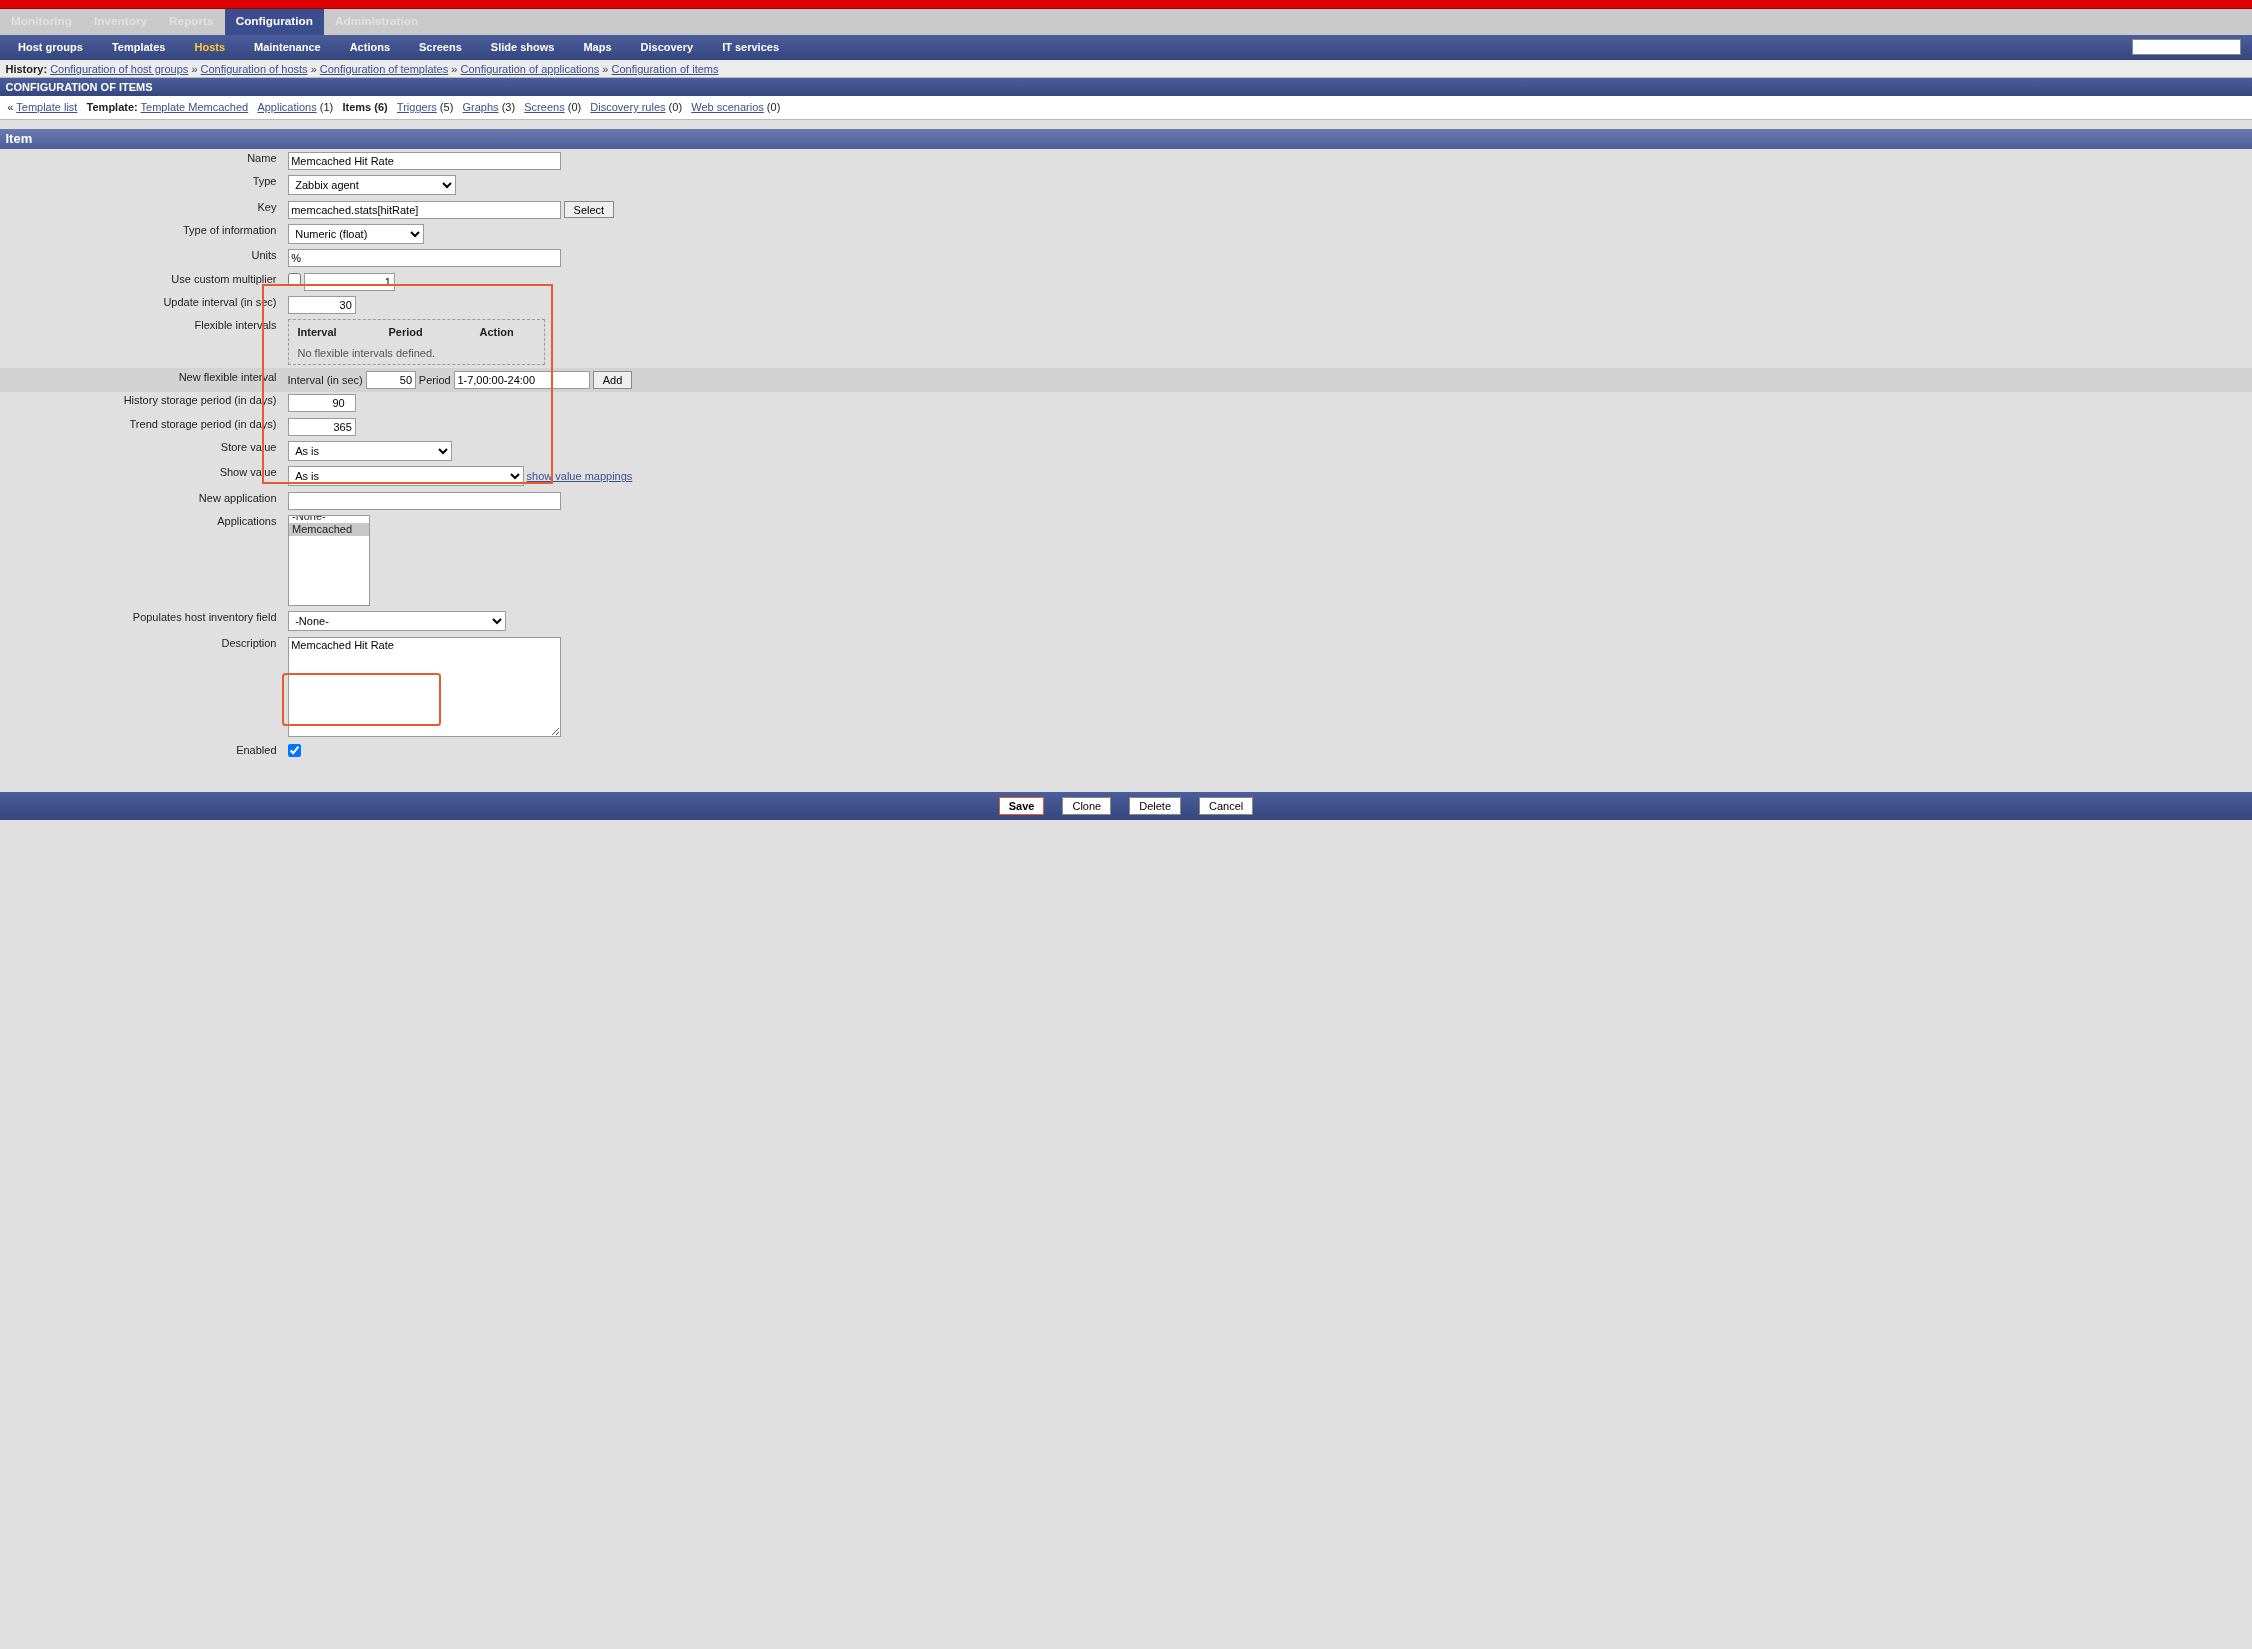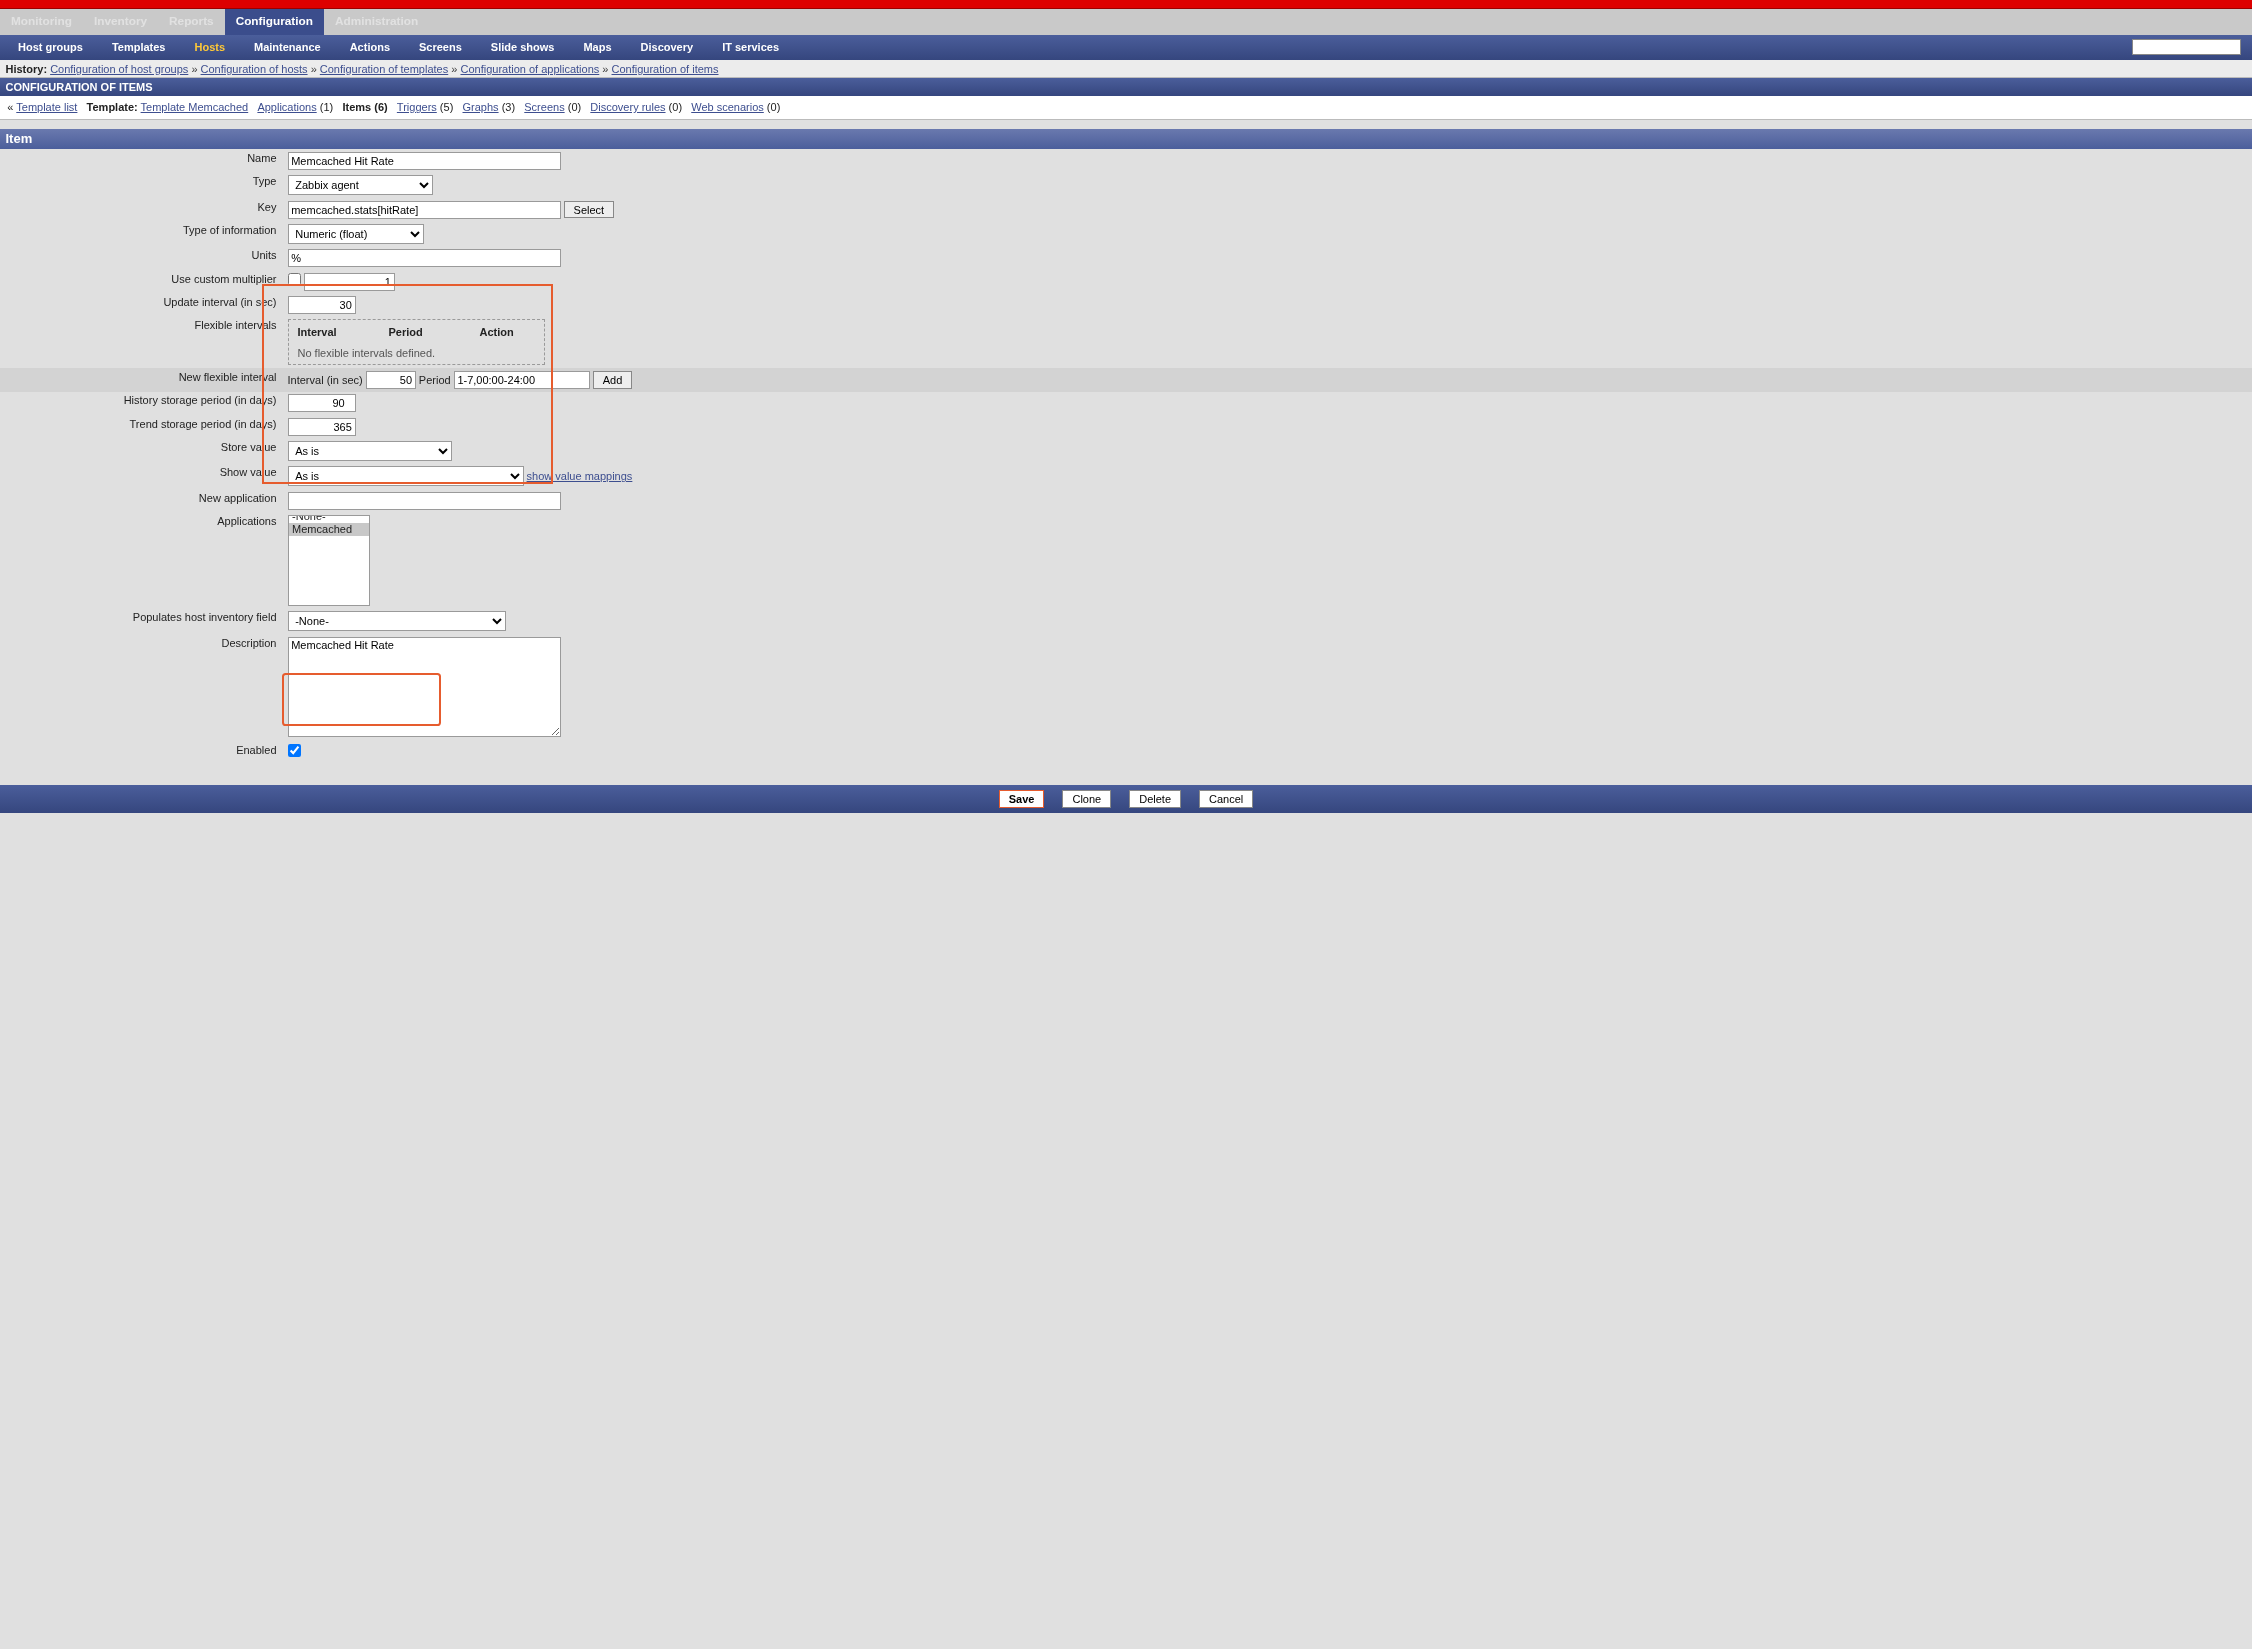--- a/index.html
+++ b/index.html
@@ -20,32 +20,32 @@
 .titlebar{background:linear-gradient(#4b5e9b,#35467e);color:#fff;font-weight:bold;font-size:11px;padding:2.7px 5.5px}
 .crumb{background:#fff;border-bottom:0.9px solid #bbb;padding:5.5px 7.3px;font-size:11px}
 .crumb a{color:#3d4e8f}
 .crumb .b{font-weight:bold;color:#222}
 .sectitle{background:linear-gradient(#6a79ae,#4b5e9b);color:#fff;font-weight:bold;font-size:13px;padding:2.7px 5.5px;margin-top:9px}
 table.form{width:100%;border-collapse:collapse;background:#e0e0e0}
 table.form td{padding:2.7px 5.5px;vertical-align:top}
 table.form td.lbl{text-align:right;width:282px;white-space:nowrap;color:#222}
 .inp,select,textarea{font-family:inherit;font-size:11px;border:0.9px solid #9a9a9a;background:#fff;padding:0.9px 2.7px}
 .inp{height:18px}
-.w300{width:273px}.w160{width:145px}.w70{width:68px}.w150{width:136px}.w100{width:91px}.w55{width:50px}.w260{width:236px}
+.w300{width:273px}.w160{width:168px}.w70{width:68px}.w150{width:136px}.w100{width:91px}.w55{width:50px}.w260{width:236px}
 select{height:20px}
 .btn{background:#eee;border:0.9px solid #888;padding:1.8px 9px;cursor:pointer;font-size:11px}
 .flexbox{display:inline-block;border:0.9px dashed #9a9a9a;padding:5.5px 9px;min-width:245px}
 .flexbox .hdr{font-weight:bold;display:flex;gap:36px}
 .flexbox .hdr span{min-width:55px}
 .flexbox .empty{color:#555;margin-top:9px}
 .multi{width:82px;height:91px;border:0.9px solid #9a9a9a;background:#fff;overflow:auto;font-size:11px}
 .multi .opt{padding:0.9px 3.6px}
 .multi .opt.sel{background:#c8c8c8}
 textarea{width:273px;height:100px;resize:both}
-.actionbar{background:linear-gradient(#4b5e9b,#35467e);display:flex;justify-content:center;gap:18px;padding:5.5px;margin-top:23px}
+.actionbar{background:linear-gradient(#4b5e9b,#35467e);display:flex;justify-content:center;gap:18px;padding:5.5px;margin-top:30px}
 .actionbar .btn{background:#fff;border:0.9px solid #888}
 .actionbar .btn.primary{background:#fff;border:1.8px solid #e65c2e;font-weight:bold}
 .hl1{position:absolute;border:2.7px solid #e65c2e;pointer-events:none}
 .hlA{left:262px;top:155px;width:291px;height:200px}
 .hlB{left:282px;top:544px;width:159px;height:53px;border-radius:3.6px}
 .wrap{position:relative}
 .rowshade{background:#d3d3d3}
 </style>
 </head>
 <body>

